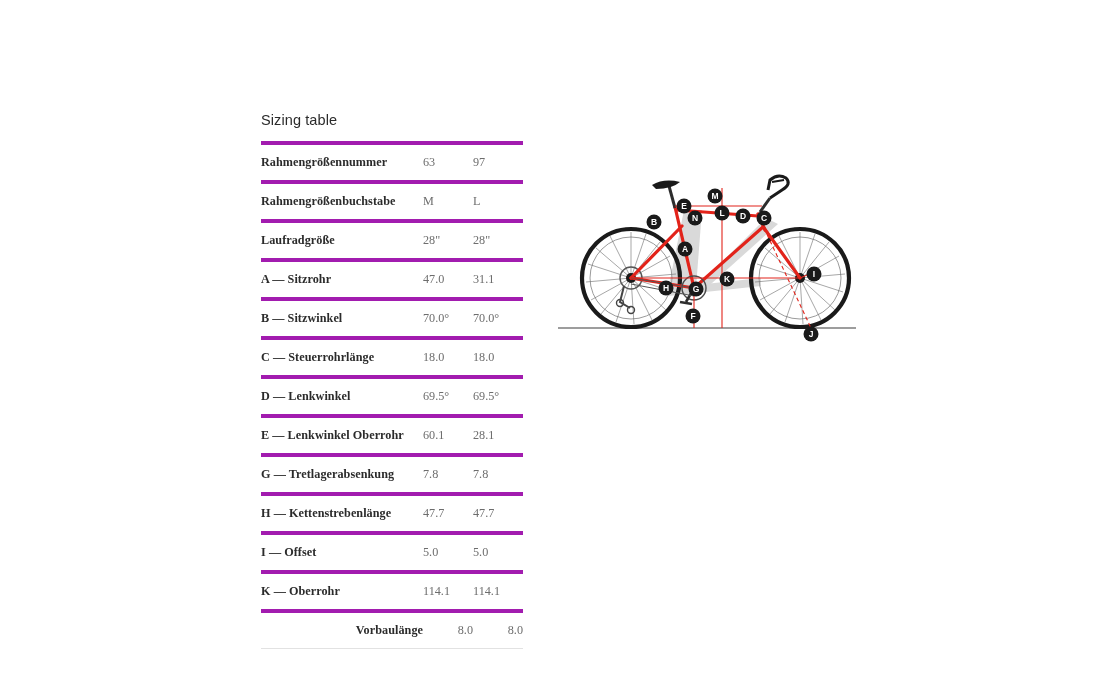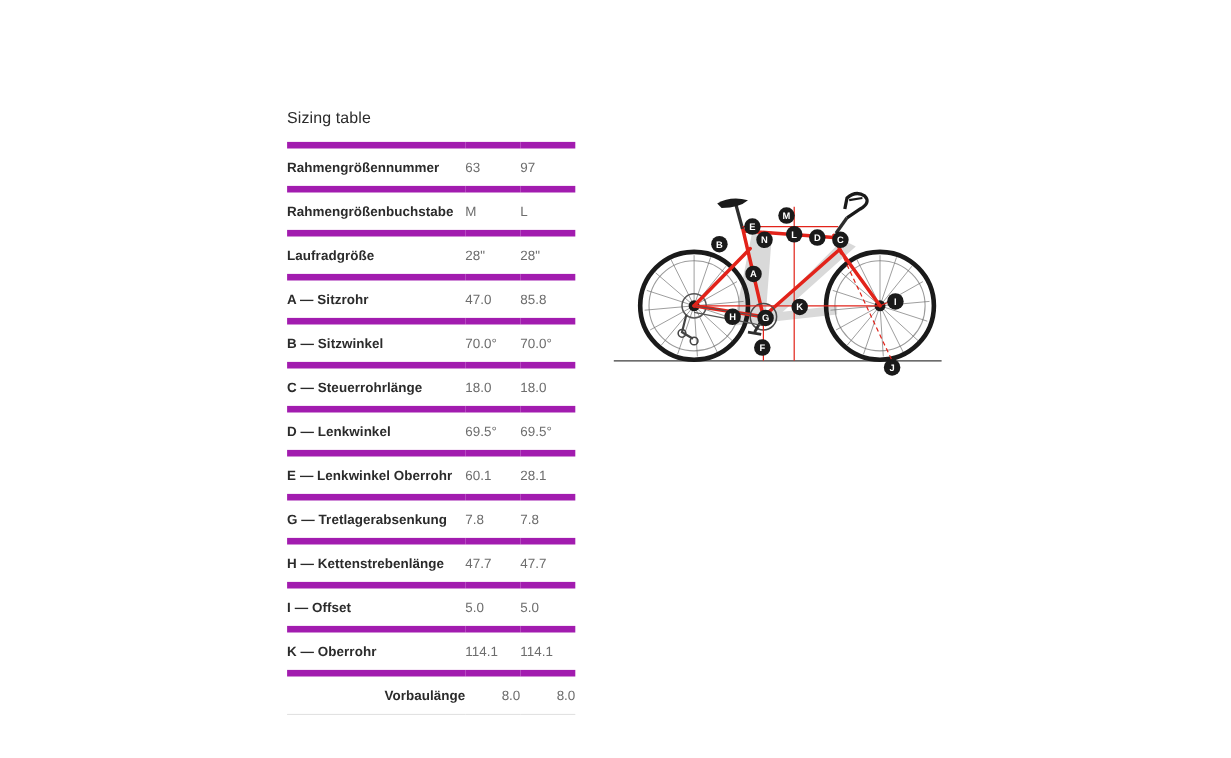--- a/index.html
+++ b/index.html
@@ -13,41 +13,42 @@
     font-family: "Liberation Sans", sans-serif;
     color: #222222;
     position: relative;
     overflow: hidden;
   }
 
   
   #sizing-table-block {
     position: absolute;
     left: 261px;
-    top: 100px;
+    top: 112px;
     width: 262px;
   }
   #sizing-table-title {
     font-size: 14.5px;
     color: #2b2b2b;
     font-weight: 400;
     padding: 0 0 13px 0;
     letter-spacing: 0.1px;
   }
   table.sizing {
     border-collapse: collapse;
     width: 262px;
     table-layout: fixed;
   }
   table.sizing td {
-    border-top: 6px solid #a21caf;
+    border-top: 4px solid #a21caf;
     padding: 10px 0 10px 0;
     font-size: 12.2px;
     vertical-align: middle;
     height: 12px;
+    font-family: Liberation Serif, serif;
   }
   table.sizing tr:last-child td {
     border-bottom: 1px solid #e2e2e2;
     text-align: right;
   }
   td.lbl {
     width: 162px;
     color: #2b2b2b;
     font-weight: bold;
     letter-spacing: 0.05px;
@@ -94,21 +95,21 @@
         <td class="val">L</td>
       </tr>
       <tr>
         <td class="lbl">Laufradgröße</td>
         <td class="val">28"</td>
         <td class="val">28"</td>
       </tr>
       <tr>
         <td class="lbl">A — Sitzrohr</td>
         <td class="val">47.0</td>
-        <td class="val">85.8</td>
+        <td class="val">31.1</td>
       </tr>
       <tr>
         <td class="lbl">B — Sitzwinkel</td>
         <td class="val">70.0°</td>
         <td class="val">70.0°</td>
       </tr>
       <tr>
         <td class="lbl">C — Steuerrohrlänge</td>
         <td class="val">18.0</td>
         <td class="val">18.0</td>

